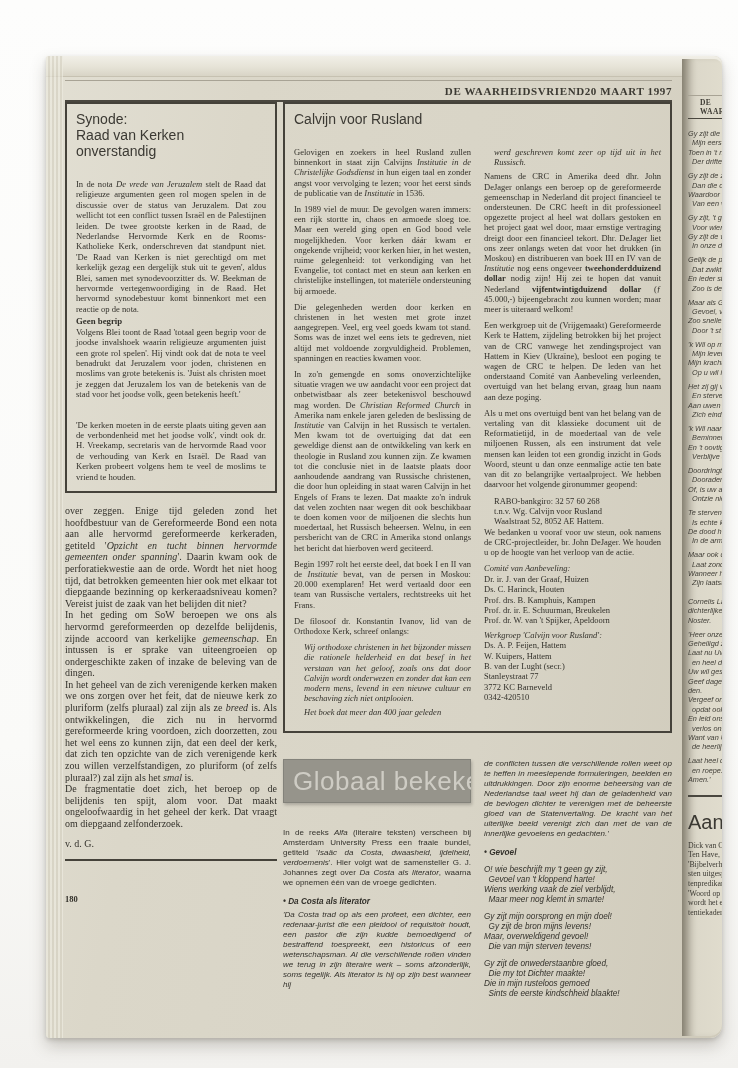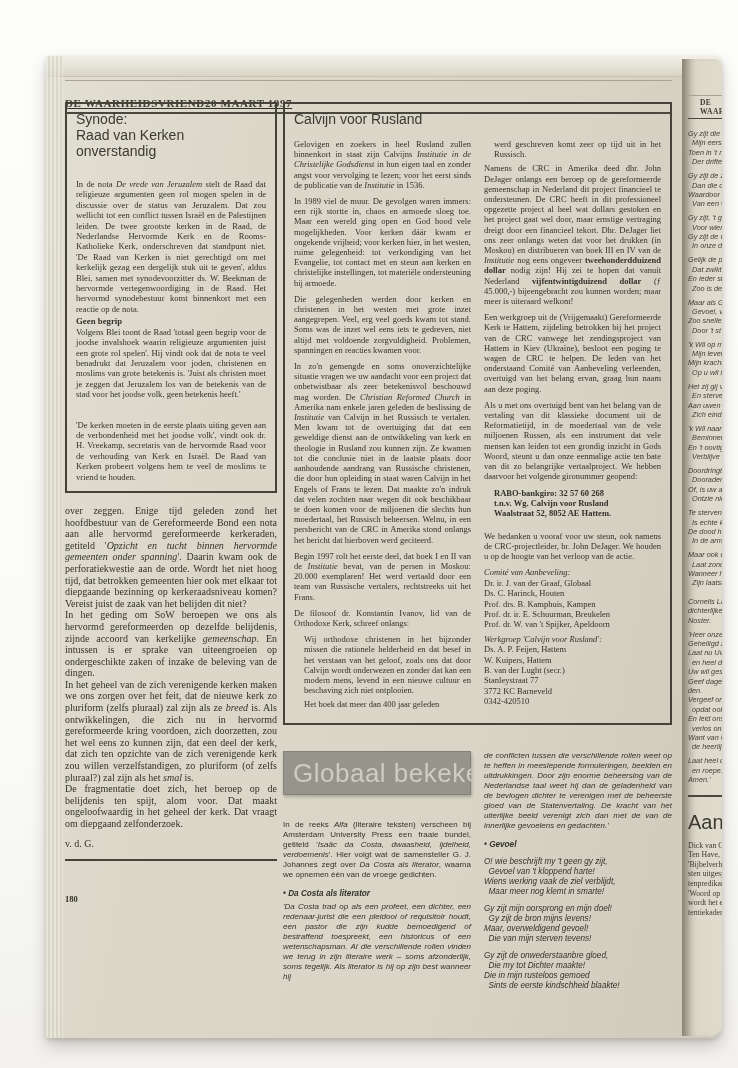--- a/index.html
+++ b/index.html
@@ -22,46 +22,46 @@
   }
   .page::after{ 
     content:"";position:absolute;left:0;top:0;bottom:0;width:17px;
     background:repeating-linear-gradient(90deg,#eceadf 0 2px,#d6d2c3 2px 4px);
     opacity:.7;border-radius:3px 0 0 4px;
   }
   
   .page-header{
     position:absolute;left:19px;top:24px;width:607px;
     border-top:1px solid #a8a395;border-bottom:2px solid #4a473f;
-    padding:16px 0 3px;display:flex;justify-content:flex-start;align-items:baseline;text-decoration:underline;
+    padding:4px 0 3px;display:flex;justify-content:flex-end;align-items:baseline;
   }
   .masthead{font:bold 11px/12px "Liberation Serif",serif;letter-spacing:.6px;color:#3c3a33;}
   
   .main{position:absolute;left:19px;top:46px;width:607px;display:flex;gap:6px;}
   .col-left{width:212px;flex:none;}
   .col-right{width:389px;flex:none;display:flex;flex-direction:column;}
   
   .article-box{border:2px solid #45423a;padding:7px 9px 9px;}
-  .box-title{font:14px/16px "Liberation Sans",sans-serif;color:#3b3933;margin:0 0 12px;}
+  .box-title{font:14px/16px "Liberation Sans",sans-serif;color:#3b3933;margin:0 0 20px;}
   .para{font-size:8.6px;line-height:10.4px;text-align:justify;margin:0 0 7px;}
   .para:last-child{margin-bottom:0;margin-top:20px;}
   .subhead{font-weight:bold;font-size:8.8px;line-height:10.4px;margin:2px 0 0;}
   
   .editorial{margin-top:12px;}
   .editorial .para{font-size:10px;line-height:11.6px;margin:0;}
   .signature{text-align:left;font-size:10px;margin-top:8px;padding-right:4px;}
   .col-rule{border:none;border-top:2px solid #45423a;margin:10px 0 0;}
   .folio{font:bold 8.5px "Liberation Serif",serif;margin-top:33px;}
   
   .calvijn-cols{display:flex;gap:13px;margin-top:4px;}
   .calvijn-col{flex:1;min-width:0;}
   .calvijn-col .para{font-size:8.5px;line-height:10.2px;margin:0 0 6px;}
   .quote-block{margin-left:10px;}
-  .quote-block .para{margin-bottom:4px;}
-  .bank{margin:2px 0 12px 10px;font-size:8.5px;line-height:10.4px;font-weight:bold;}
+  .quote-block .para{margin-bottom:4px;font-style:italic;}
+  .bank{margin:2px 0 0 10px;font-size:8.5px;line-height:10.4px;}
   .addr-heading{font-style:italic;font-size:8.5px;line-height:10.4px;margin-top:4px;}
   .addr-list{font-size:8.5px;line-height:10.4px;}
   
   .bottom-section{display:flex;gap:13px;margin-top:26px;}
   .bottom-col{flex:1;min-width:0;font-family:"Liberation Sans",sans-serif;}
   .banner{
     background:#96948b;color:#ceccc4;height:44px;display:flex;align-items:center;
     padding:0 10px;font:26px/26px "Liberation Sans",sans-serif;letter-spacing:.5px;
     box-shadow:inset 0 0 0 1px rgba(0,0,0,.12), 1px 2px 3px rgba(0,0,0,.22);
     white-space:nowrap;overflow:hidden;
@@ -159,21 +159,21 @@
                 <div class="para">Als u met ons overtuigd bent van het belang van de vertaling van dit klassieke document uit de Reformatietijd, in de moedertaal van de vele miljoenen Russen, als een instrument dat vele mensen kan leiden tot een grondig inzicht in Gods Woord, steunt u dan onze eenmalige actie ten bate van dit zo belangrijke vertaalproject. We hebben daarvoor het volgende gironummer geopend:</div>
               </div>
             <div class="bank">
                 <div class="addr-list">RABO-bankgiro: 32 57 60 268</div>
                 <div class="addr-list">t.n.v. Wg. Calvijn voor Rusland</div>
                 <div class="addr-list">Waalstraat 52, 8052 AE  Hattem.</div>
               </div>
             <div class="para">We bedanken u vooraf voor uw steun, ook namens de CRC-projectleider, br. John DeJager. We houden u op de hoogte van het verloop van de actie.</div>
             <div class="addr-heading">Comité van Aanbeveling:</div>
             <div>
-                <div class="addr-list">Dr. ir. J. van der Graaf, Globaal</div>
+                <div class="addr-list">Dr. ir. J. van der Graaf, Huizen</div>
                 <div class="addr-list">Ds. C. Harinck, Houten</div>
                 <div class="addr-list">Prof. drs. B. Kamphuis, Kampen</div>
                 <div class="addr-list">Prof. dr. ir. E. Schuurman, Breukelen</div>
                 <div class="addr-list">Prof. dr. W. van 't Spijker, Apeldoorn</div>
               </div>
             <div class="addr-heading">Werkgroep 'Calvijn voor Rusland':</div>
             <div>
                 <div class="addr-list">Ds. A. P. Feijen, Hattem</div>
                 <div class="addr-list">W. Kuipers, Hattem</div>
                 <div class="addr-list">B. van der Lught (secr.)</div>

